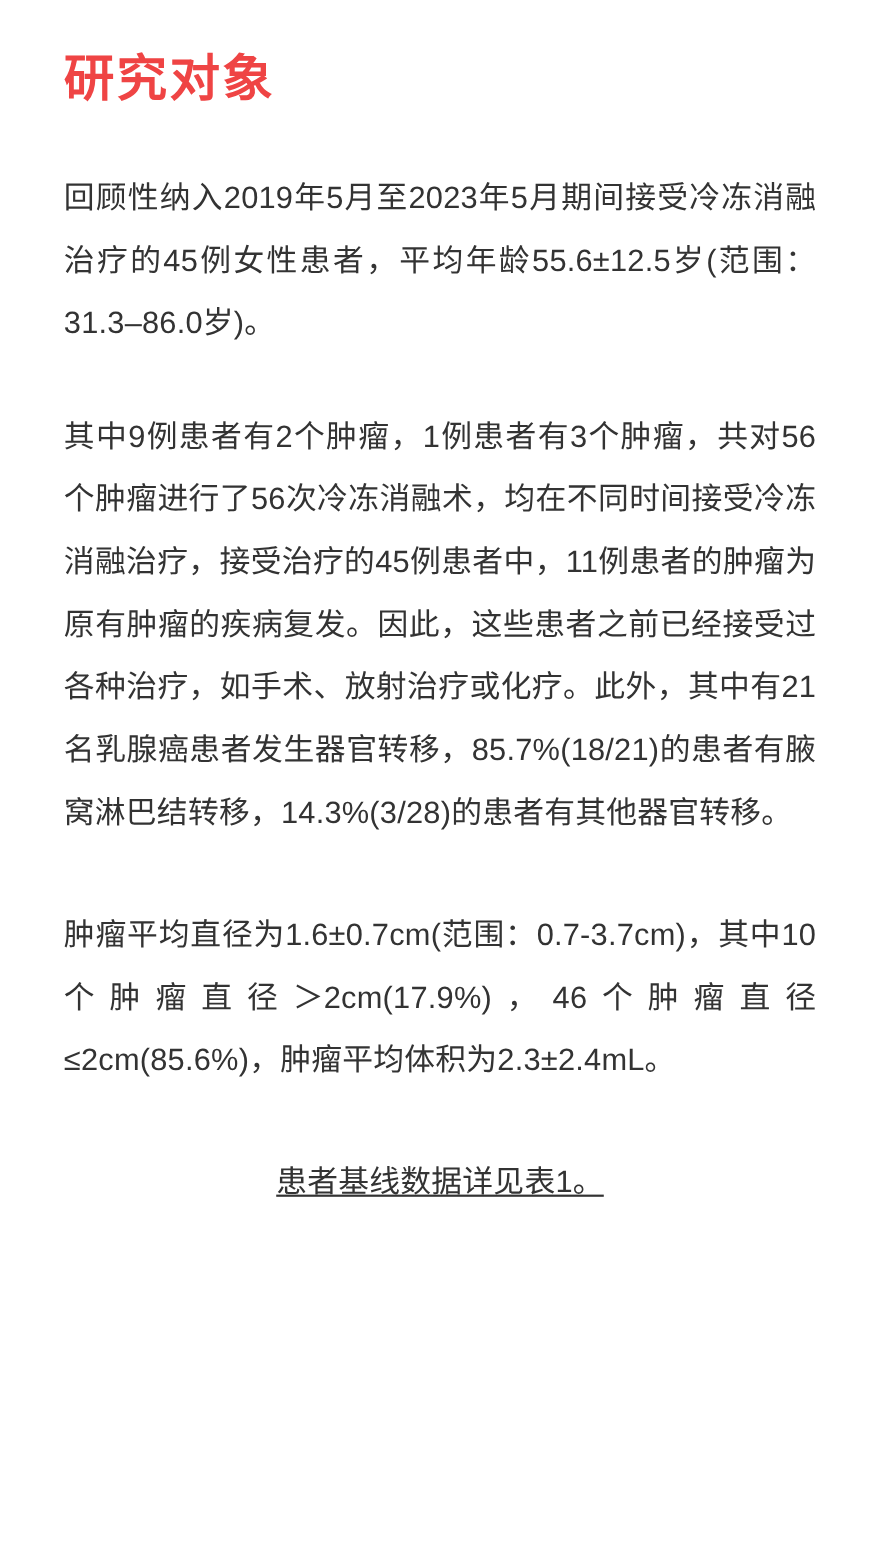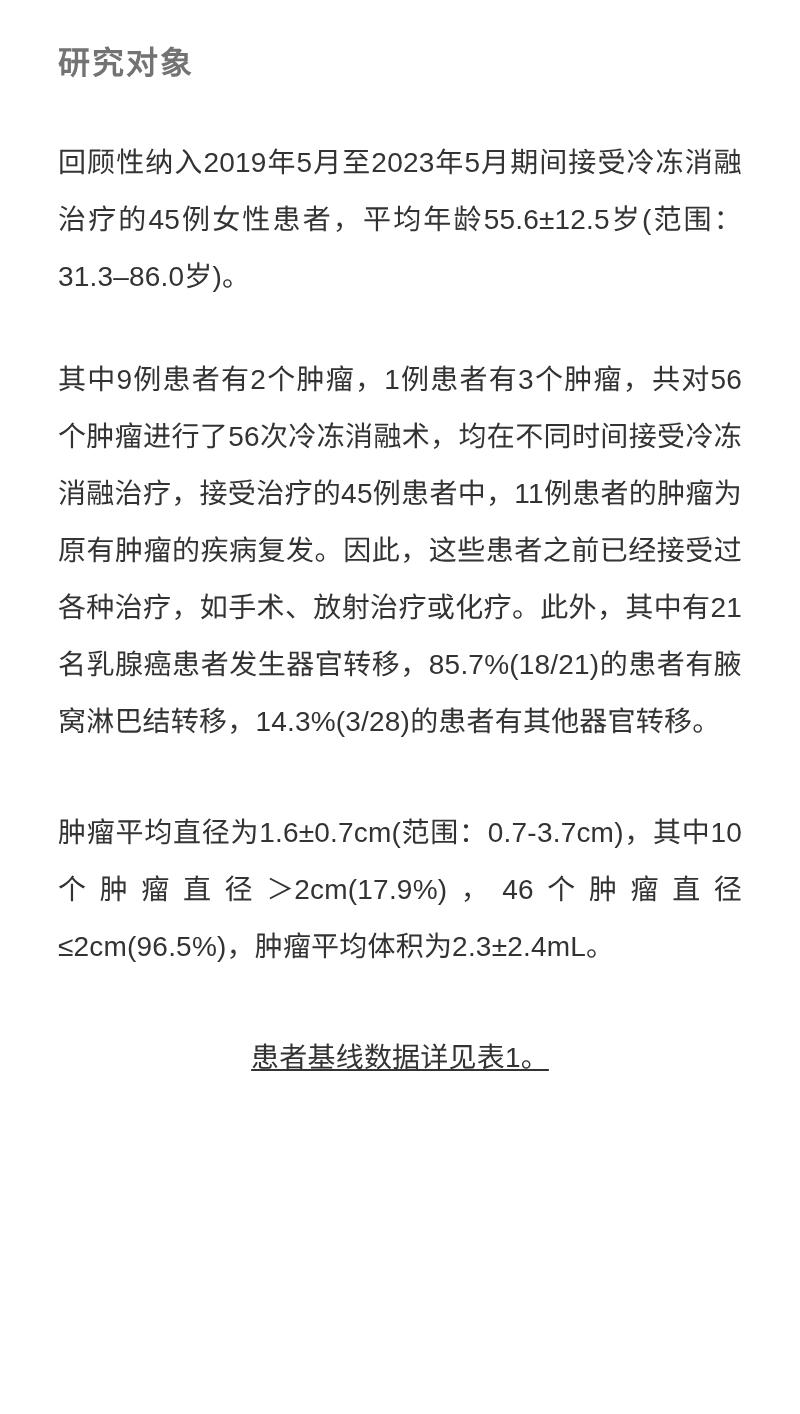--- a/index.html
+++ b/index.html
@@ -17,23 +17,23 @@
   }
   .page {
     box-sizing: border-box;
     width: 800px;
     height: 1414px;
     padding: 44px 58px 0 58px;
     background: #ffffff;
   }
   .section-title {
     font-family: "Liberation Serif", "DejaVu Serif", serif;
-    font-size: 32px;
+    font-size: 46px;
     font-weight: bold;
-    color: #737373;
+    color: #ef4444;
     letter-spacing: 2px;
     margin: 0 0 52px 0;
     line-height: 1.2;
   }
   .para {
     font-size: 28px;
     line-height: 57px;
     color: #333333;
     text-align: justify;
     text-justify: inter-ideograph;
@@ -54,17 +54,17 @@
 <body>
 
 <div class="page">
 
   <h1 class="section-title">研究对象</h1>
 
   <p class="para">回顾性纳入2019年5月至2023年5月期间接受冷冻消融治疗的45例女性患者，平均年龄55.6±12.5岁(范围：31.3–86.0岁)。</p>
 
   <p class="para gap-large">其中9例患者有2个肿瘤，1例患者有3个肿瘤，共对56个肿瘤进行了56次冷冻消融术，均在不同时间接受冷冻消融治疗，接受治疗的45例患者中，11例患者的肿瘤为原有肿瘤的疾病复发。因此，这些患者之前已经接受过各种治疗，如手术、放射治疗或化疗。此外，其中有21名乳腺癌患者发生器官转移，85.7%(18/21)的患者有腋窝淋巴结转移，14.3%(3/28)的患者有其他器官转移。</p>
 
-  <p class="para gap-large">肿瘤平均直径为1.6±0.7cm(范围：0.7-3.7cm)，其中10个肿瘤直径＞2cm(17.9%)，46个肿瘤直径≤2cm(96.5%)，肿瘤平均体积为2.3±2.4mL。</p>
+  <p class="para gap-large">肿瘤平均直径为1.6±0.7cm(范围：0.7-3.7cm)，其中10个肿瘤直径＞2cm(17.9%)，46个肿瘤直径≤2cm(85.6%)，肿瘤平均体积为2.3±2.4mL。</p>
 
   <p class="para last">患者基线数据详见表1。</p>
 
 </div>
 
 </body></html>

